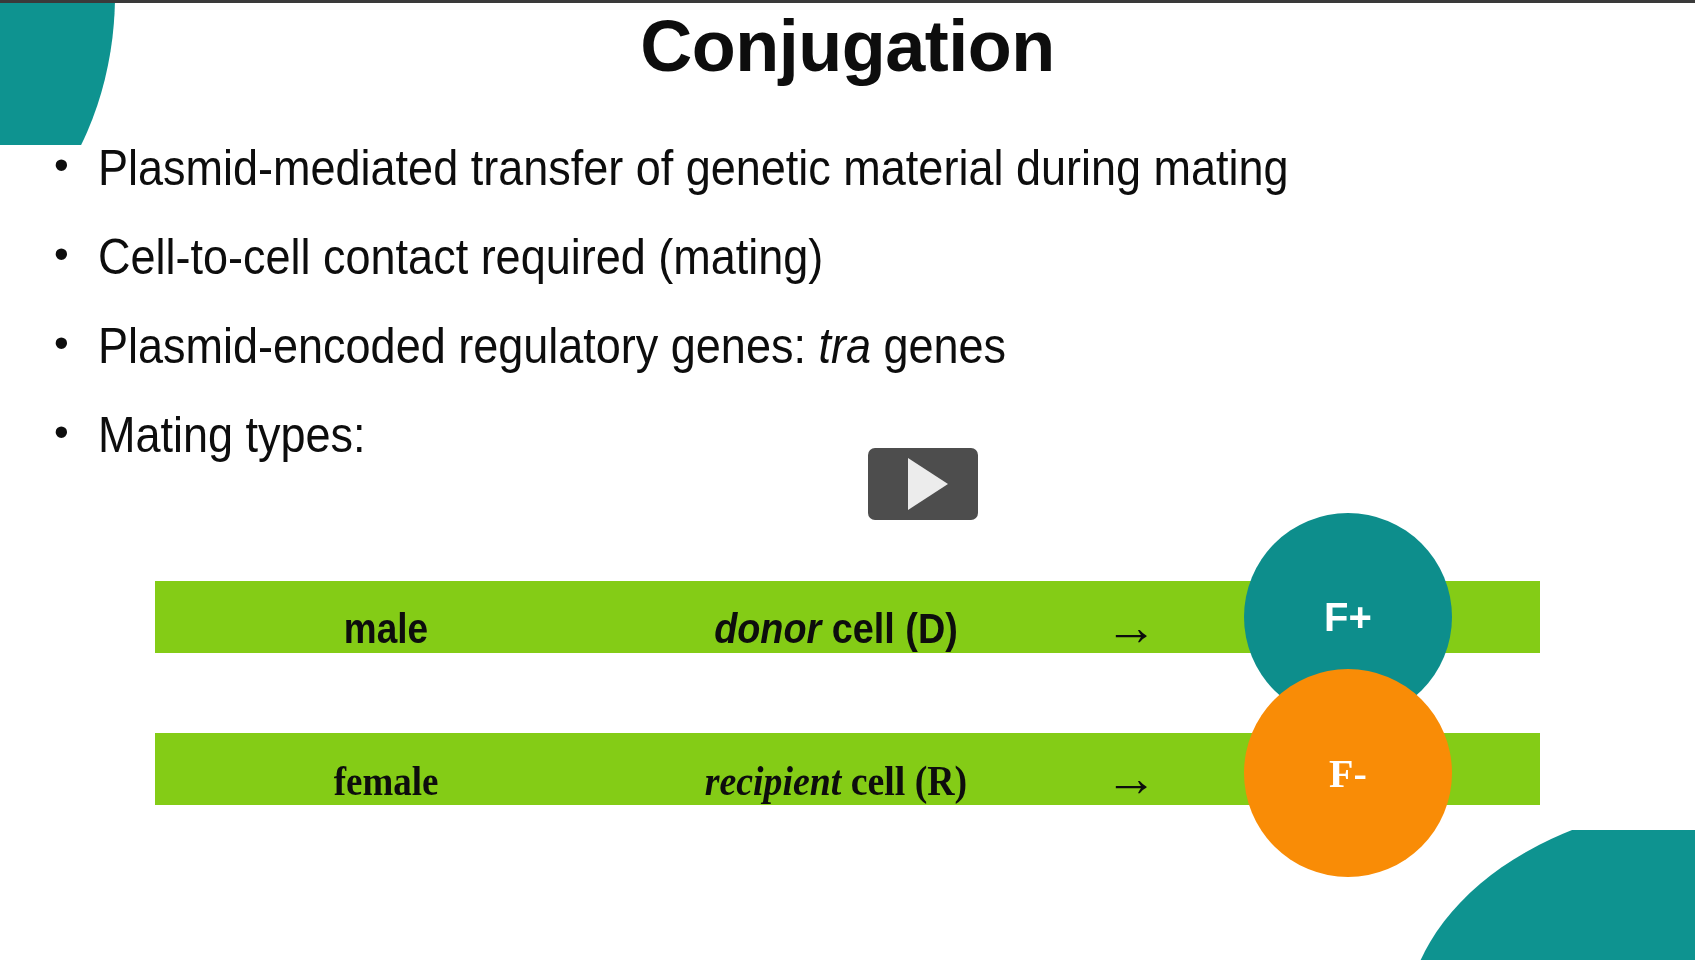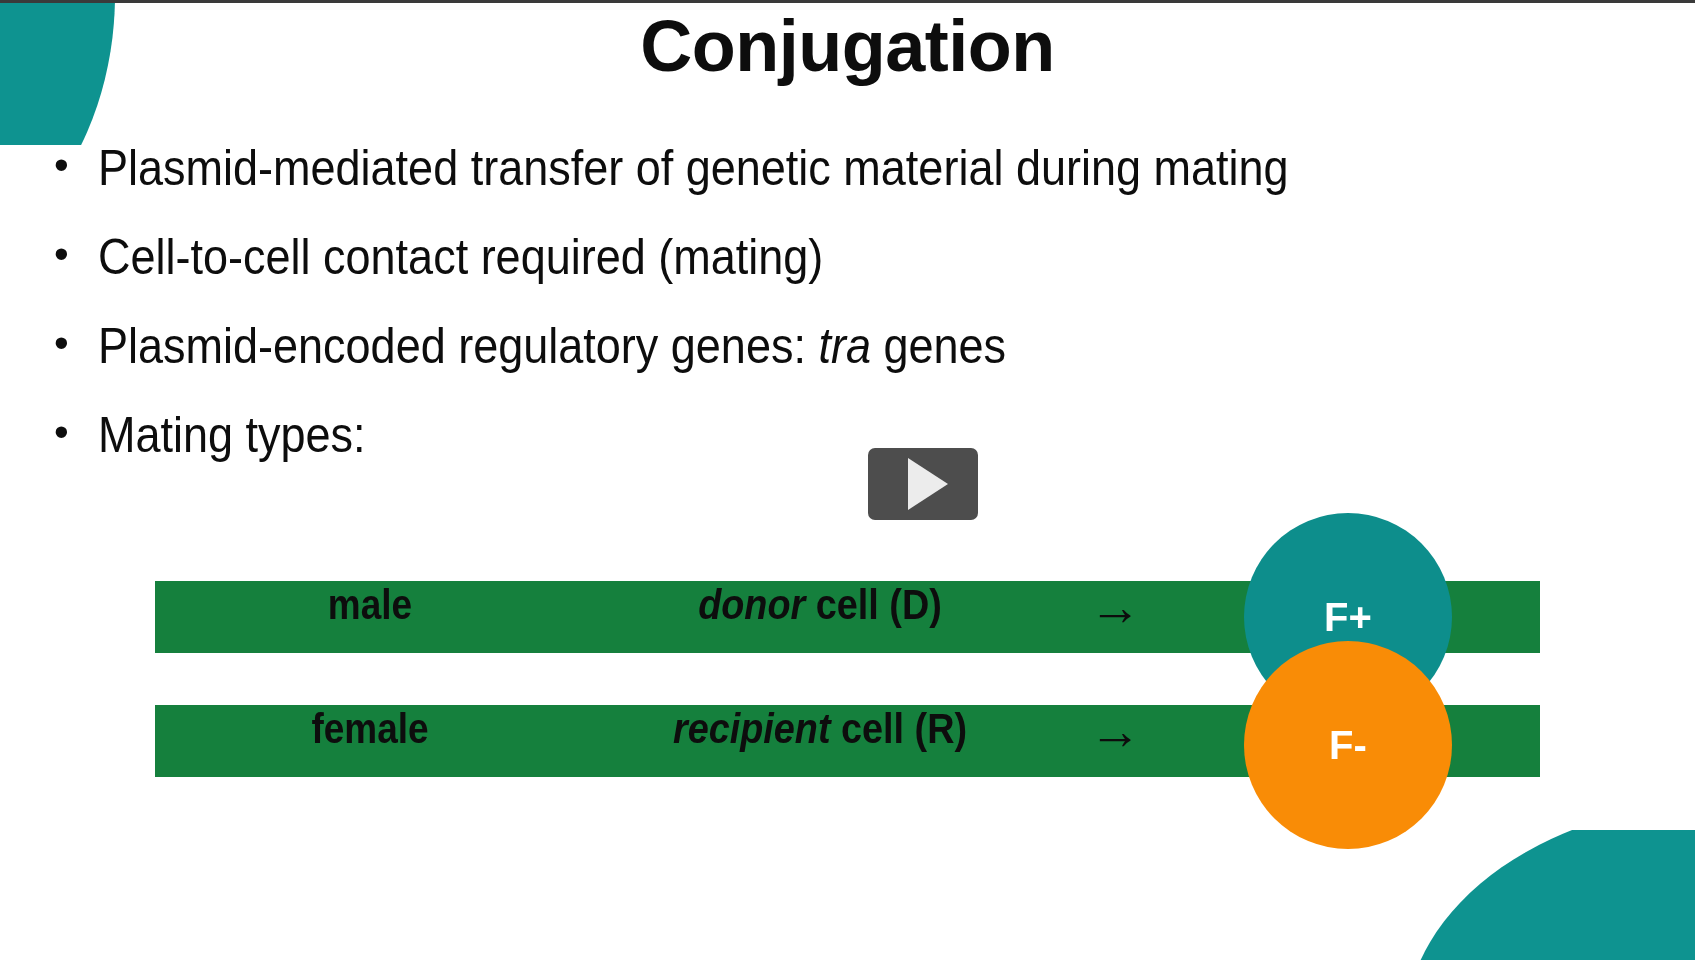--- a/index.html
+++ b/index.html
@@ -133,26 +133,28 @@
   
   .mating-table {
     position: absolute;
     left: 155px;
     top: 578px;
     width: 1385px;
   }
   .mating-row {
     position: relative;
     height: 72px;
-    background: #15803d;
-    display: flex;
-    align-items: flex-start;
+    background: #84cc16;
+    display: flex;
+    align-items: flex-end;
+    padding-left: 16px;
   }
   .mating-row.second {
-    margin-top: 52px;
+    margin-top: 80px;
+    font-family: Liberation Serif, serif;
   }
   .cell-type {
     width: 430px;
     flex: 0 0 430px;
     text-align: center;
     font-size: 42px;
     font-weight: bold;
     color: #0d0d0d;
     transform: scaleX(0.88);
   }

